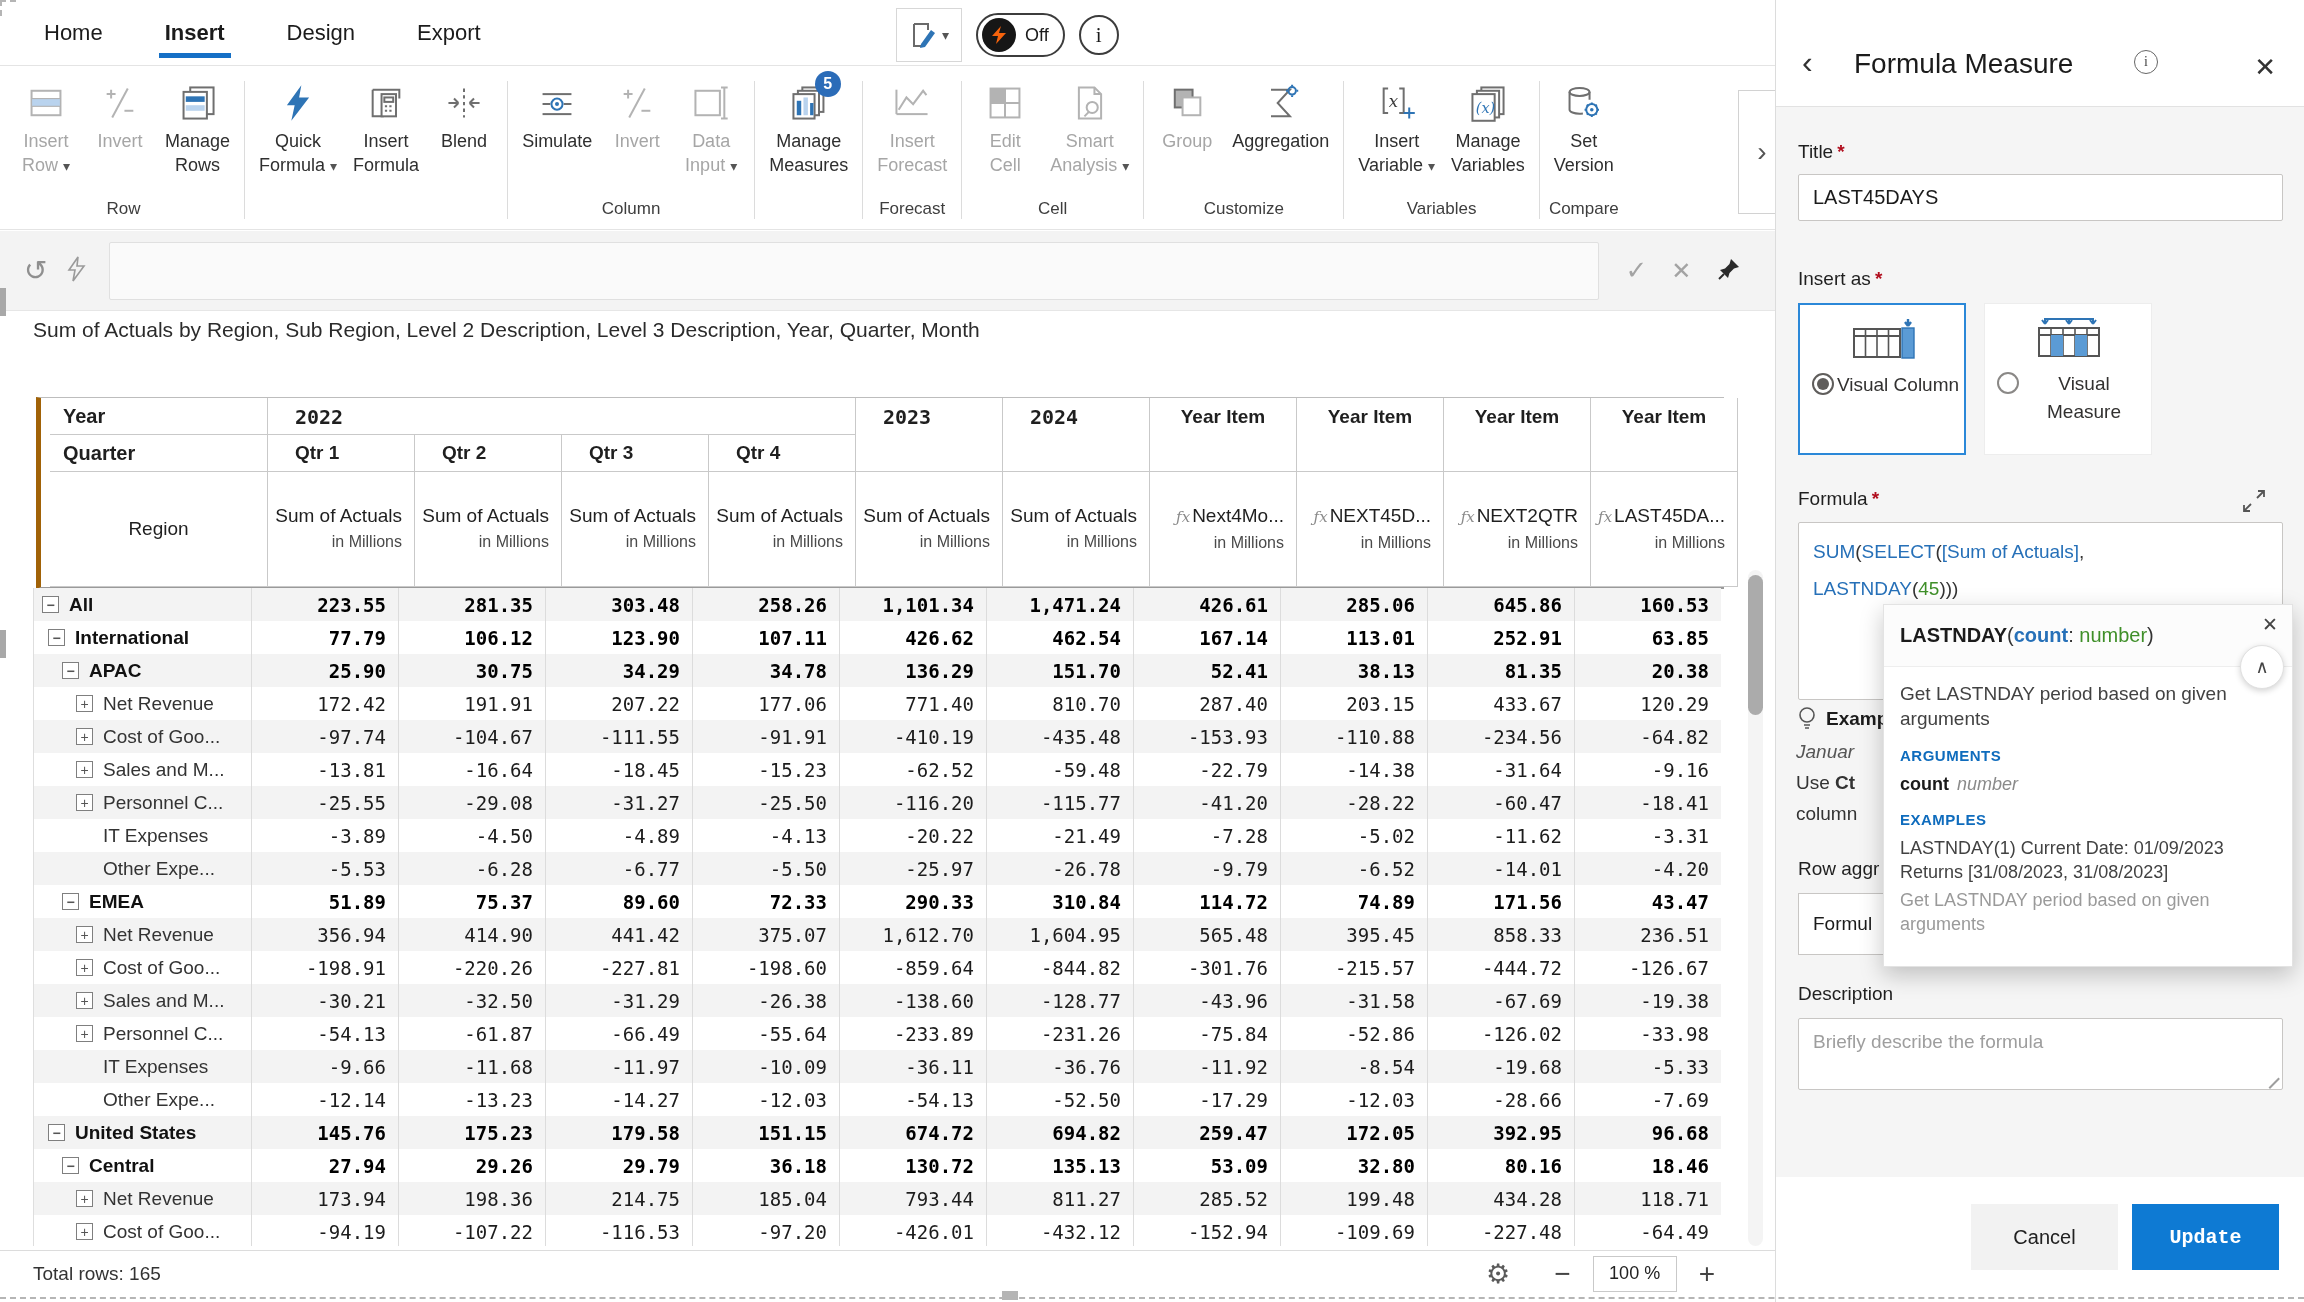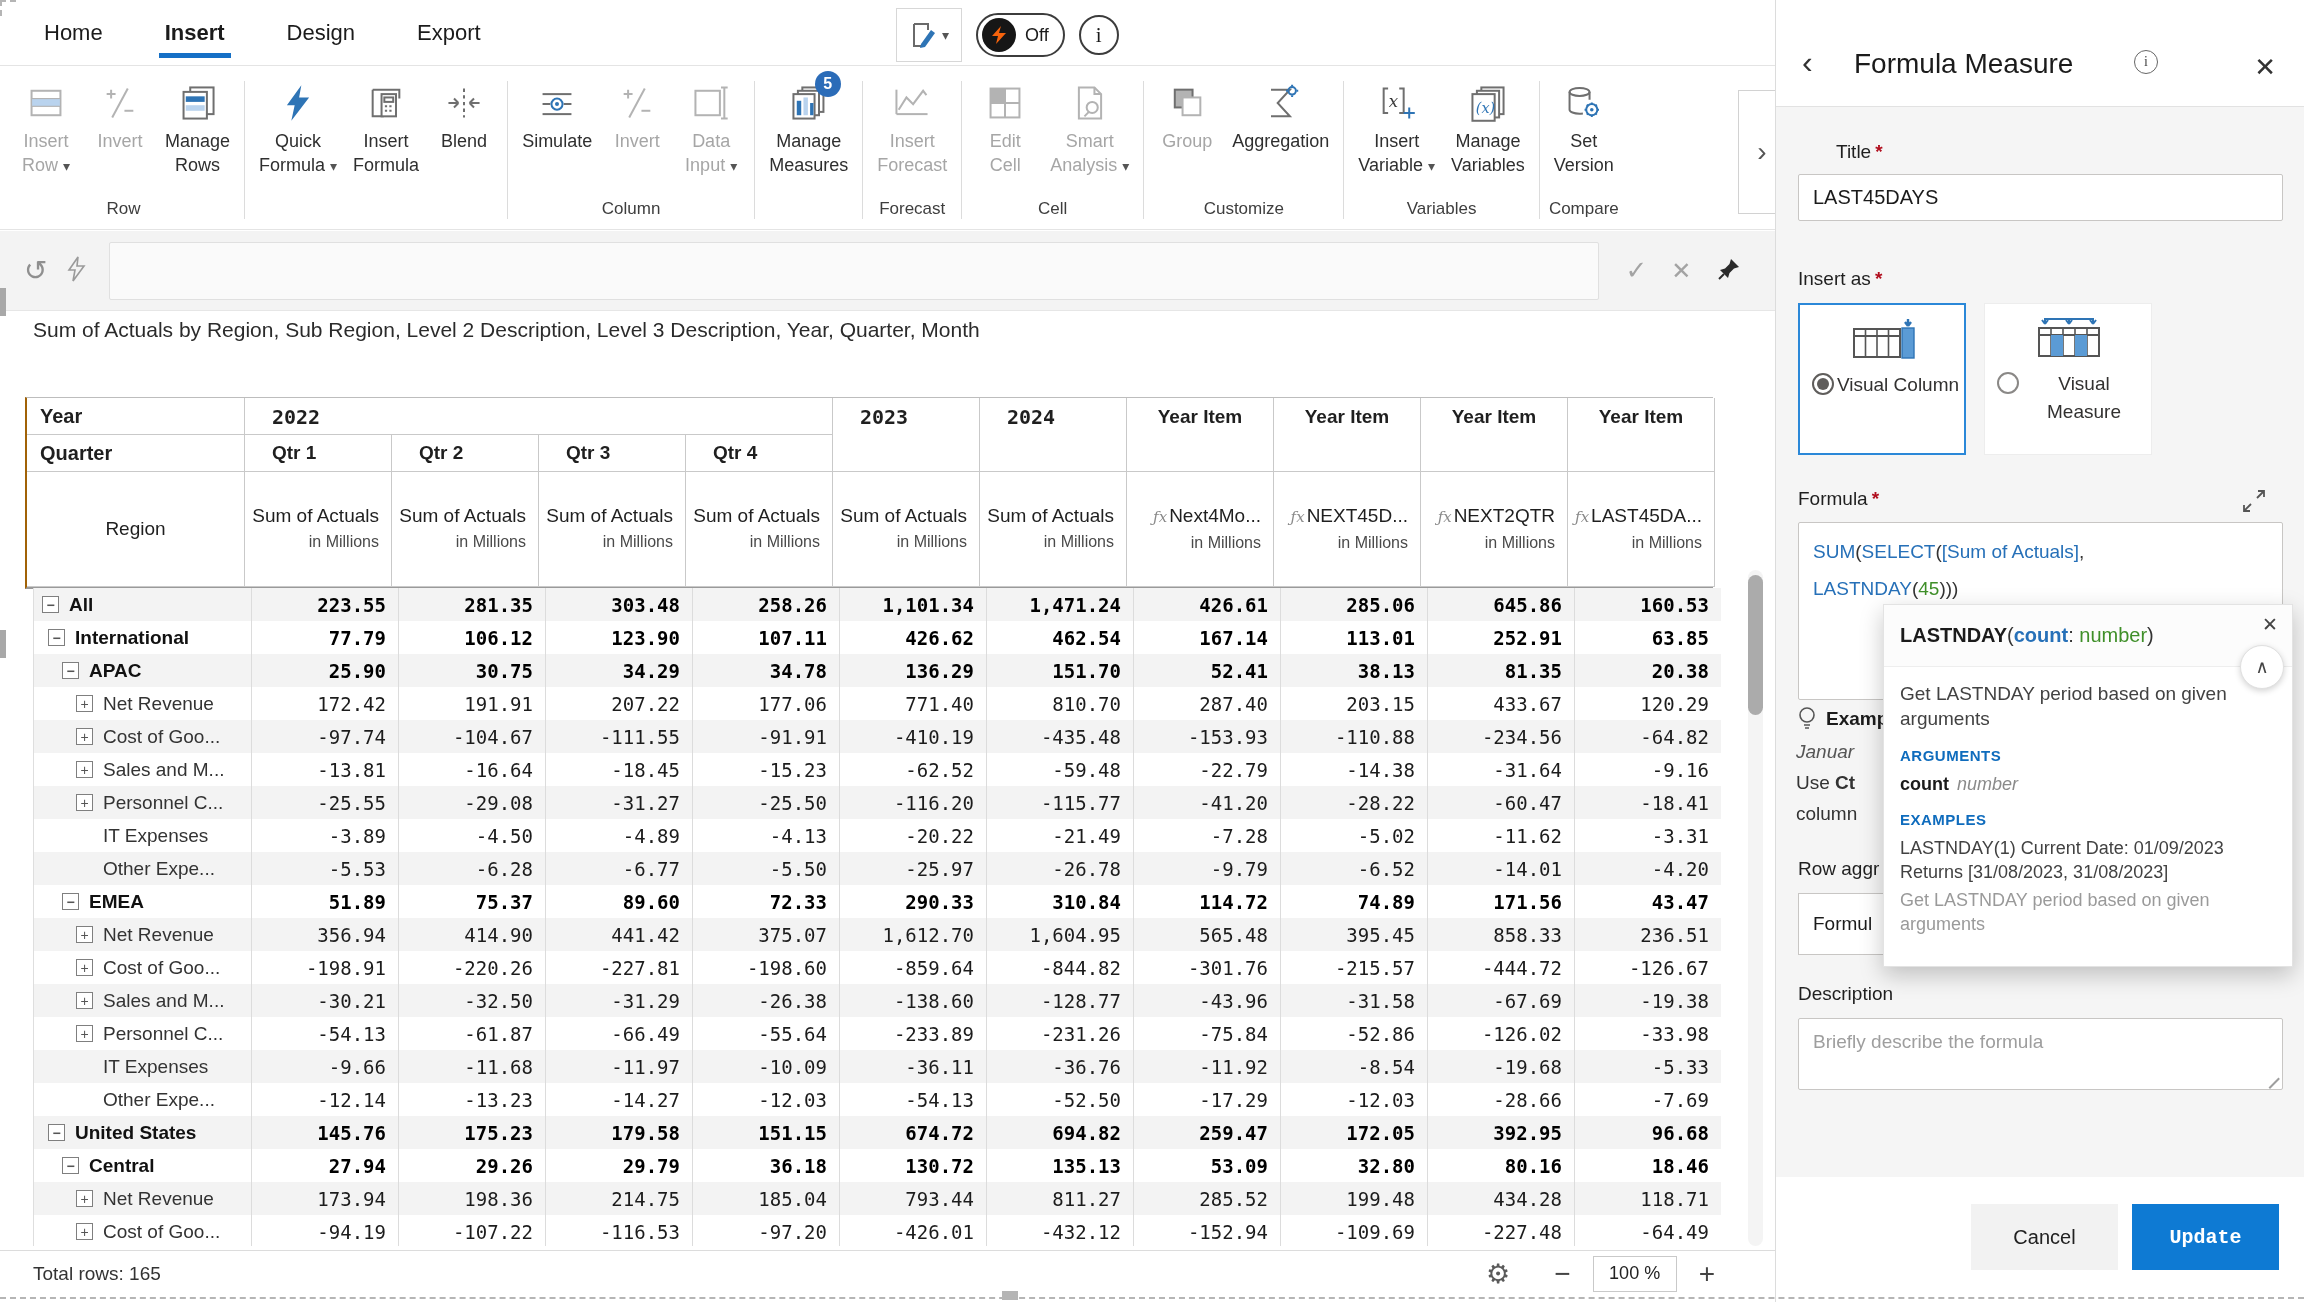--- a/index.html
+++ b/index.html
@@ -50,23 +50,23 @@
   .fbar .fxbolt { margin-left:18px; }
   .fbar-input { margin-left:22px; width:1490px; height:58px; background:#fafafa; border:1px solid #e0e0e0; border-radius:2px;
                 font-size:19px; padding:0 14px; color:#333; }
   .fbar .ok { font-size:26px; color:#a3a3a3; margin-left:26px; }
   .fbar .no { font-size:24px; color:#a3a3a3; margin-left:24px; }
   .fbar .pin { margin-left:26px; }
 
   .table-title { position:absolute; left:33px; top:318px; font-size:21px; color:#2b2b2b; }
 
   
-  .thead { position:absolute; left:25px; top:397px; width:1688px; display:grid;
+  .thead { position:absolute; left:36px; top:397px; width:1688px; display:grid;
            grid-template-columns:218px repeat(10,147px); grid-template-rows:37px 37px 115px;
-           border-top:1px solid #bdbdbd; border-left:2px solid #a16207; border-bottom:2px solid #9a9a9a; background:#fff; }
+           border-top:1px solid #bdbdbd; border-left:5px solid #a16207; border-bottom:2px solid #9a9a9a; background:#fff;padding-left:9px; }
   .hcell { border-right:1px solid #c9c9c9; border-bottom:1px solid #c9c9c9; font-size:19px; color:#1f1f1f; overflow:hidden; }
   .hcell.hy { display:flex; align-items:center; padding-left:13px; font-weight:bold; font-size:20px; }
   .hcell.hyear { display:flex; align-items:flex-start; padding:7px 0 0 27px; font-weight:bold; font-size:20px; font-family:"DejaVu Sans Mono",monospace; }
   .hcell.hitem { display:flex; justify-content:center; padding-top:8px; font-weight:bold; }
   .hcell.hqtr { display:flex; align-items:center; padding-left:27px; font-weight:bold; }
   .hcell.hregion { display:flex; align-items:center; justify-content:center; }
   .hcell.hmeas { display:flex; flex-direction:column; align-items:flex-end; justify-content:center; padding-right:12px; line-height:26px; }
   .hcell .msub { font-size:16px; color:#4a4a4a; }
   .hcell .mname { display:flex; align-items:baseline; gap:2px; }
   .fxg { font-style:italic; font-family:"DejaVu Serif",serif; color:#8a8a8a; font-size:15px; }
@@ -910,21 +910,21 @@
       <span style="font-size:22px;letter-spacing:2px;">⋯</span>
     </div>
 
     <div class="panel-header">
       <span class="back-chev">‹</span>
       <span class="panel-title">Formula Measure</span>
       <span class="panel-title-info">i</span>
       <span class="panel-close">✕</span>
     </div>
 
-    <div class="plabel" style="top:141px;margin-left:38px;">
+    <div class="plabel" style="top:141px;">
       <span>Title</span><span class="req">*</span>
     </div>
     <input class="pinput" style="top: 174px;" value="LAST45DAYS">
 
     <div class="plabel" style="top:268px;">
       <span>Insert as</span><span class="req">*</span>
     </div>
     <div class="cards" id="insert-as-cards">
         <div class="card selected">
           <div class="radio on"></div>

